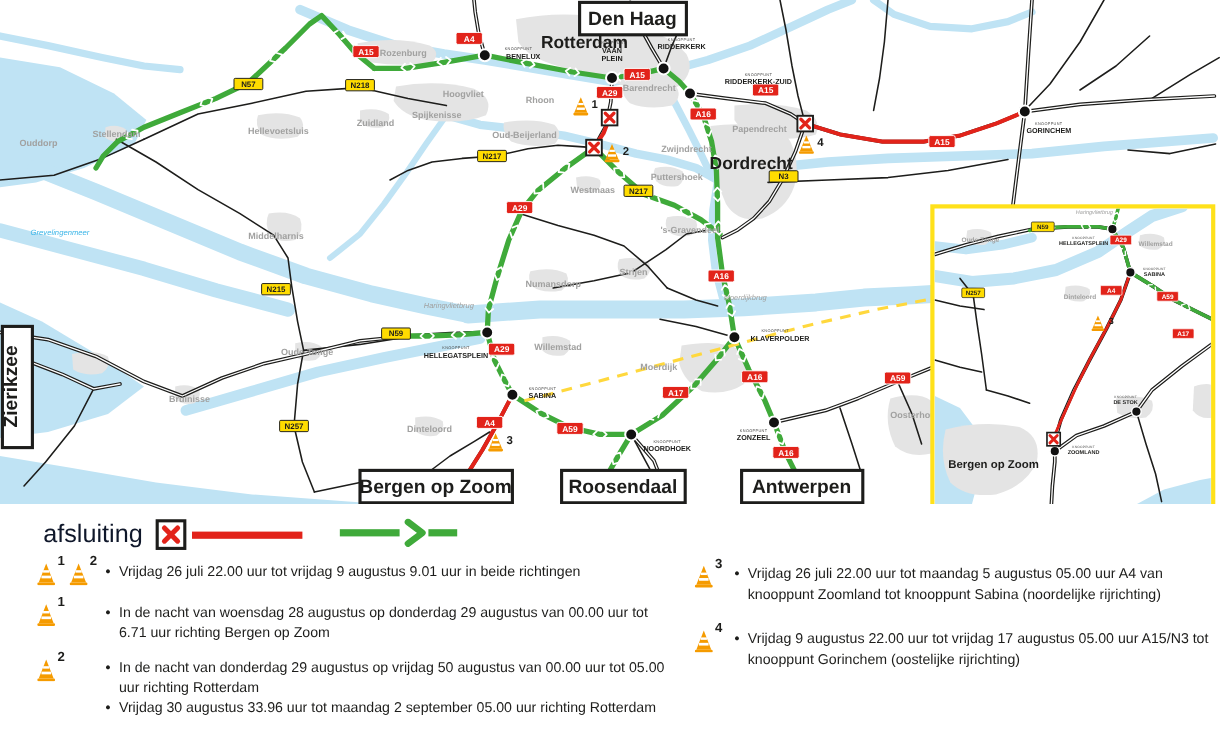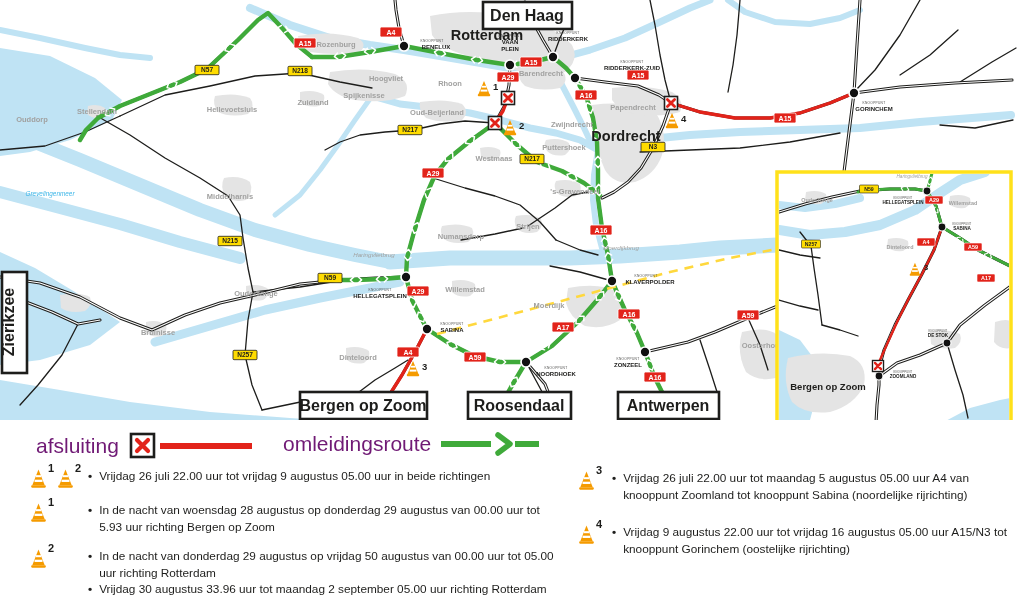--- a/index.html
+++ b/index.html
@@ -38,21 +38,21 @@
   .wlabel{font-size:6.4px;font-style:italic;fill:#40b7e8;text-anchor:middle;}
   .citytext{font-size:14.5px;font-weight:bold;fill:#1d1d1b;text-anchor:middle;}
   .cbox rect{fill:#fff;stroke:#1d1d1b;stroke-width:2.6;}
   .cbox text{font-size:16px;font-weight:bold;fill:#1d1d1b;text-anchor:middle;}
   .conenum{font-size:9.5px;font-weight:bold;fill:#1d1d1b;}
   .conenumS{font-size:7.5px;font-weight:bold;fill:#1d1d1b;}
   .jdot{fill:#111;stroke:#fff;stroke-width:1.7;}
   .jdotS{fill:#111;stroke:#fff;stroke-width:1.2;}
   
   .legend{position:absolute;left:0;top:420px;width:1024px;height:194px;background:#fff;}
-  .lg-head{position:absolute;top:12px;display:flex;align-items:center;gap:10px;font-size:21px;color:#701a75;}
+  .lg-head{position:absolute;top:12px;display:flex;align-items:center;gap:10px;font-size:21px;color:#0f172a;}
   .redbar{width:92px;height:6px;background:#e2231a;margin-left:-6px;}
   .note{position:absolute;display:flex;align-items:flex-start;}
   .cone-col{display:flex;gap:10px;flex:0 0 auto;}
   .txt-col{color:#1d1d1b;font-size:11.8px;line-height:1.4;}
   .bullet{display:flex;}
   .bullet .b{margin:0 7px 0 0;font-weight:bold;}
   .cone{position:relative;display:inline-block;width:17px;height:20px;}
   .cone sup{position:absolute;top:-6px;right:-7px;font-size:11px;font-weight:bold;color:#1d1d1b;}
 </style>
 </head>
@@ -532,21 +532,20 @@
 <div class="legend">
   <div class="lg-head" style="left:36px;">
     <span>afsluiting</span>
     <svg width="27" height="27" viewBox="0 0 27 27">
       <rect x="2" y="2" width="23" height="23" fill="#fff" stroke="#1d1d1b" stroke-width="2.6"></rect>
       <path d="M8,8 L19,19 M8,19 L19,8" stroke="#e2231a" stroke-width="4.2" stroke-linecap="round" fill="none"></path>
     </svg>
     <div class="redbar"></div>
   </div>
   <div class="lg-head" style="left:283px;">
-    <span>omleidingsroute</span>
     <svg width="112" height="24" viewBox="0 0 112 24">
       <rect x="0" y="9" width="50" height="6" fill="#3faa3a"></rect>
       <path d="M57,3 L69,12 L57,21" fill="none" stroke="#3faa3a" stroke-width="5.5" stroke-linecap="round" stroke-linejoin="round"></path>
       <rect x="74" y="9" width="24" height="6" fill="#3faa3a"></rect>
     </svg>
   </div>
 
   <div class="note" style="left:30px;top:48px;">
     <div class="cone-col" style="width:58px;">
       <span class="cone"><svg width="17" height="20" viewBox="0 0 15 17">
@@ -558,38 +557,38 @@
       <span class="cone"><svg width="17" height="20" viewBox="0 0 15 17">
             <path d="M7.5,1 L13,15 L2,15 Z" fill="#f59b00"></path>
             <rect x="4" y="10" width="7" height="2" fill="#fff"></rect>
             <rect x="5.2" y="6" width="4.6" height="1.8" fill="#fff"></rect>
             <rect x="1" y="15" width="13" height="2" rx="0.9" fill="#f59b00"></rect>
           </svg><sup>2</sup></span>
     </div>
     <div class="txt-col" style="width:470px;">
       <div class="bullet">
           <span class="b">•</span>
-          <span>Vrijdag 26 juli 22.00 uur tot vrijdag 9 augustus 05.00 uur in beide richtingen</span>
+          <span>Vrijdag 26 juli 22.00 uur tot vrijdag 9 augustus 9.01 uur in beide richtingen</span>
         </div>
     </div>
   </div>
 
   <div class="note" style="left:30px;top:82px;">
     <div class="cone-col" style="width:58px;">
       <span class="cone"><svg width="17" height="20" viewBox="0 0 15 17">
             <path d="M7.5,1 L13,15 L2,15 Z" fill="#f59b00"></path>
             <rect x="4" y="10" width="7" height="2" fill="#fff"></rect>
             <rect x="5.2" y="6" width="4.6" height="1.8" fill="#fff"></rect>
             <rect x="1" y="15" width="13" height="2" rx="0.9" fill="#f59b00"></rect>
           </svg><sup>1</sup></span>
     </div>
     <div class="txt-col" style="width:470px;">
       <div class="bullet">
           <span class="b">•</span>
-          <span>In de nacht van woensdag 28 augustus op donderdag 29 augustus van 00.00 uur tot 5.93 uur richting Bergen op Zoom</span>
+          <span>In de nacht van woensdag 28 augustus op donderdag 29 augustus van 00.00 uur tot 6.71 uur richting Bergen op Zoom</span>
         </div>
     </div>
   </div>
 
   <div class="note" style="left:30px;top:128px;">
     <div class="cone-col" style="width:58px;">
       <span class="cone"><svg width="17" height="20" viewBox="0 0 15 17">
             <path d="M7.5,1 L13,15 L2,15 Z" fill="#f59b00"></path>
             <rect x="4" y="10" width="7" height="2" fill="#fff"></rect>
             <rect x="5.2" y="6" width="4.6" height="1.8" fill="#fff"></rect>
@@ -630,17 +629,17 @@
       <span class="cone"><svg width="17" height="20" viewBox="0 0 15 17">
             <path d="M7.5,1 L13,15 L2,15 Z" fill="#f59b00"></path>
             <rect x="4" y="10" width="7" height="2" fill="#fff"></rect>
             <rect x="5.2" y="6" width="4.6" height="1.8" fill="#fff"></rect>
             <rect x="1" y="15" width="13" height="2" rx="0.9" fill="#f59b00"></rect>
           </svg><sup>4</sup></span>
     </div>
     <div class="txt-col" style="width:400px;">
       <div class="bullet">
           <span class="b">•</span>
-          <span>Vrijdag 9 augustus 22.00 uur tot vrijdag 16 augustus 05.00 uur A15/N3 tot knooppunt Gorinchem (oostelijke rijrichting)</span>
+          <span>Vrijdag 9 augustus 22.00 uur tot vrijdag 17 augustus 05.00 uur A15/N3 tot knooppunt Gorinchem (oostelijke rijrichting)</span>
         </div>
     </div>
   </div>
 </div>
 
 </body></html>

